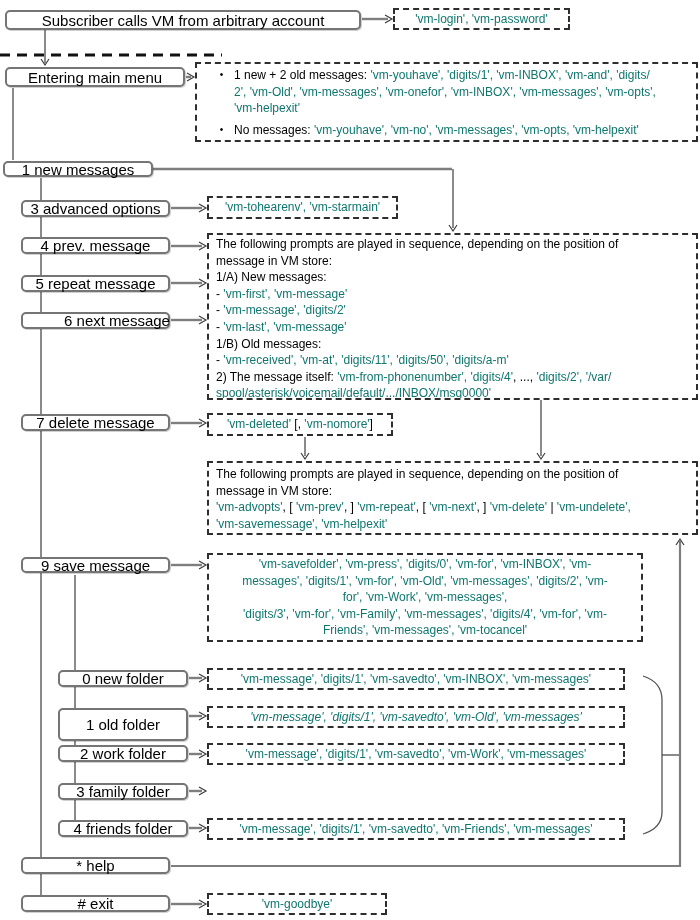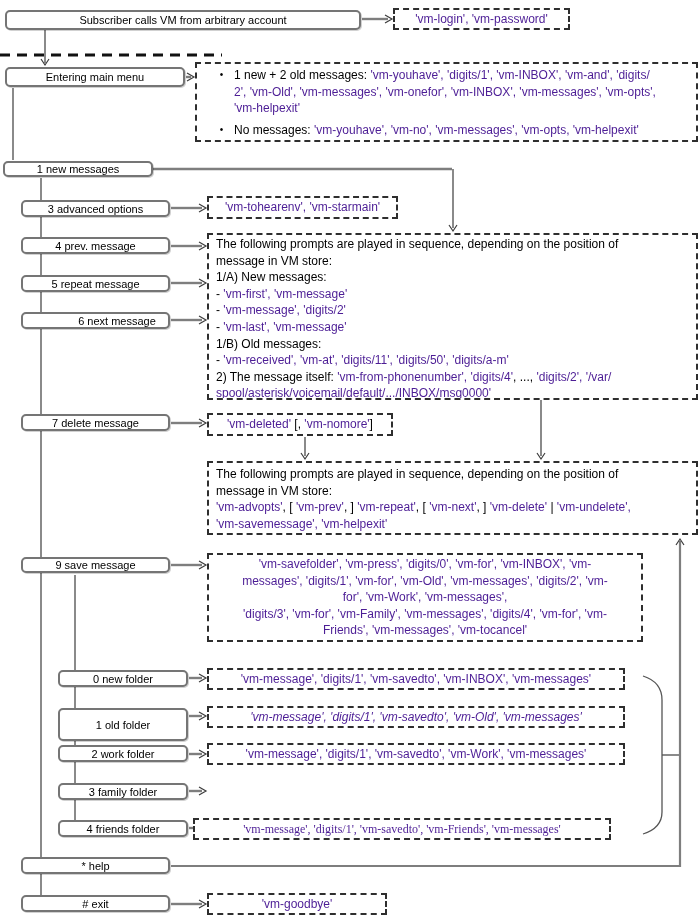--- a/index.html
+++ b/index.html
@@ -1,27 +1,27 @@
 <!DOCTYPE html>
 <html><head>
 <meta charset="utf-8">
 <style>
   html,body{margin:0;padding:0;background:#fff;}
   #canvas{position:relative;width:700px;height:920px;background:#fff;overflow:hidden;
           font-family:"Liberation Sans",sans-serif;color:#000;}
   #wires{position:absolute;left:0;top:0;z-index:1;}
   .node{position:absolute;z-index:2;background:#fff;border:2px solid #757575;border-radius:5px;
-        display:flex;align-items:center;justify-content:center;font-size:11px;
+        display:flex;align-items:center;justify-content:center;font-size:15px;
         box-shadow:1px 1px 0 rgba(0,0,0,0.18);box-sizing:border-box;white-space:nowrap;}
   .prompt{position:absolute;z-index:2;background:#fff;border:2px dashed #2e2e2e;
           box-sizing:border-box;font-size:12px;padding:2px 7px;overflow:hidden;}
   .prompt .line{line-height:16.6px;white-space:nowrap;}
   .prompt.center .line{text-align:center;}
   .prompt.vcenter{display:flex;flex-direction:column;justify-content:center;}
-  .tok{color:#4c1d95;text-align:center;}
+  .tok{color:#0f766e;text-align:center;}
   .plain{color:#000;}
   .li{display:flex;margin:2px 0 5px 8px;}
   .bullet{width:25px;flex:none;font-size:10px;padding-top:2px;text-align:center;}
   .li-body{min-width:0;}
 </style>
 </head>
 <body>
 
 <div id="canvas">
 
@@ -212,21 +212,21 @@
   <div class="prompt center vcenter" style="left:207px;top:706px;width:418px;height:22px;font-style:italic;">
       <div>
         <div class="line"><span class="tok">'vm-message', 'digits/1', 'vm-savedto', 'vm-Old', 'vm-messages'</span></div>
       </div>
     </div>
   <div class="prompt center vcenter" style="left:207px;top:743px;width:418px;height:22px;">
       <div>
         <div class="line"><span class="tok">'vm-message', 'digits/1', 'vm-savedto', 'vm-Work', 'vm-messages'</span></div>
       </div>
     </div>
-  <div class="prompt center vcenter" style="left:193px;top:818px;width:418px;height:22px;font-family:Liberation Serif, serif;">
+  <div class="prompt center vcenter" style="left:207px;top:818px;width:418px;height:22px;">
       <div>
         <div class="line"><span class="tok">'vm-message', 'digits/1', 'vm-savedto', 'vm-Friends', 'vm-messages'</span></div>
       </div>
     </div>
 
   <div class="prompt center vcenter" style="left:207px;top:893px;width:180px;height:22px;">
       <div>
         <div class="line"><span class="tok">'vm-goodbye'</span></div>
       </div>
     </div>

